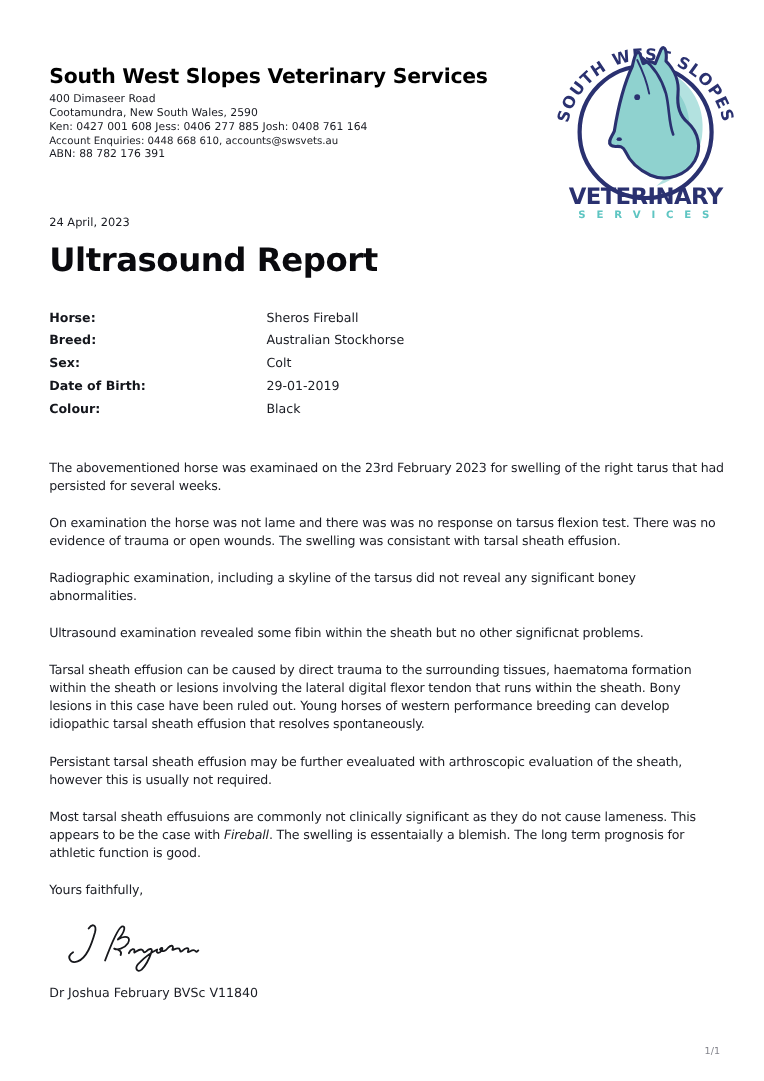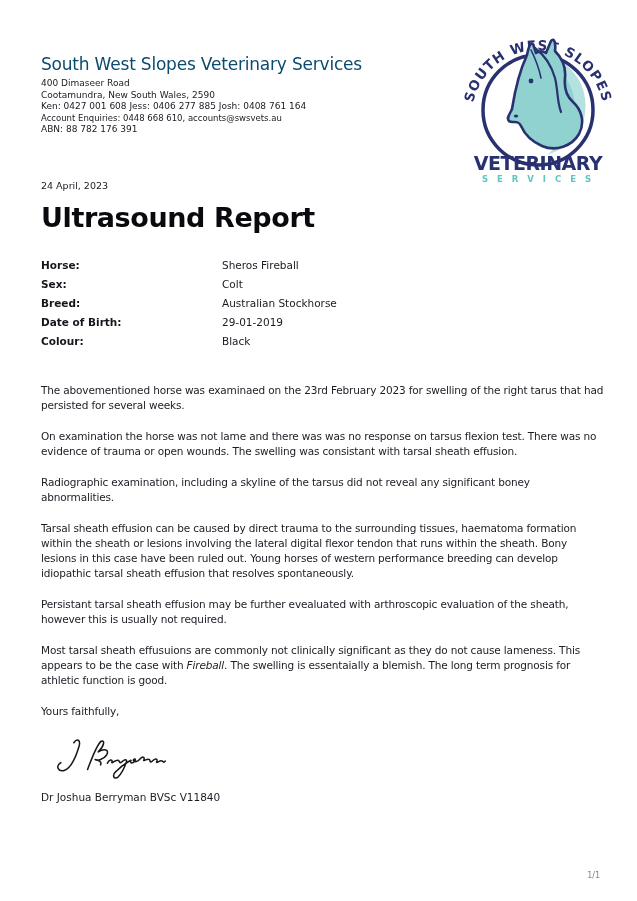--- a/index.html
+++ b/index.html
@@ -8,21 +8,21 @@
     width:637px;height:901px;
     background:#ffffff;
     font-family:"DejaVu Sans","Liberation Sans",sans-serif;
     color:#1c1e24;
     overflow:hidden;
   }
   .content{position:absolute;left:41px;top:0;width:563px;}
 
   
   .clinic-block{margin-top:54px;}
-  .clinic-name{font-size:17px;font-weight:normal;color:#0c4a6e;letter-spacing:-0.2px;line-height:21px;margin-bottom:3px;}
+  .clinic-name{font-size:17px;font-weight:bold;color:#000000;letter-spacing:-0.2px;line-height:21px;margin-bottom:3px;}
   .addr{font-size:9px;line-height:11.5px;color:#191b22;}
   .addr.small{font-size:8.5px;}
 
   
   .logo{position:absolute;right:24px;top:24px;width:150px;height:160px;}
 
   
   .report-date{margin-top:44px;font-size:9.5px;color:#191b22;}
   .report-title{margin-top:11px;font-size:27px;font-weight:bold;color:#0a0a0e;letter-spacing:-0.4px;line-height:31px;}
 
@@ -94,52 +94,53 @@
 
     <div class="report-date">24 April, 2023</div>
     <div class="report-title">Ultrasound Report</div>
 
     <div class="details">
       <div class="detail-row">
         <span class="detail-label">Horse:</span>
         <span class="detail-value">Sheros Fireball</span>
       </div>
       <div class="detail-row">
+        <span class="detail-label">Breed:</span>
+        <span class="detail-value">Australian Stockhorse</span>
+      </div>
+      <div class="detail-row">
         <span class="detail-label">Sex:</span>
         <span class="detail-value">Colt</span>
-      </div>
-      <div class="detail-row">
-        <span class="detail-label">Breed:</span>
-        <span class="detail-value">Australian Stockhorse</span>
       </div>
       <div class="detail-row">
         <span class="detail-label">Date of Birth:</span>
         <span class="detail-value">29-01-2019</span>
       </div>
       <div class="detail-row">
         <span class="detail-label">Colour:</span>
         <span class="detail-value">Black</span>
       </div>
     </div>
 
     <div class="body-text">
       <p>The abovementioned horse was examinaed on the 23rd February 2023 for swelling of the right tarus that had persisted for several weeks.</p>
       <p>On examination the horse was not lame and there was was no response on tarsus flexion test. There was no evidence of trauma or open wounds. The swelling was consistant with tarsal sheath effusion.</p>
       <p>Radiographic examination, including a skyline of the tarsus did not reveal any significant boney abnormalities.</p>
+      <p>Ultrasound examination revealed some fibin within the sheath but no other significnat problems.</p>
       <p>Tarsal sheath effusion can be caused by direct trauma to the surrounding tissues, haematoma formation within the sheath or lesions involving the lateral digital flexor tendon that runs within the sheath. Bony lesions in this case have been ruled out. Young horses of western performance breeding can develop idiopathic tarsal sheath effusion that resolves spontaneously.</p>
       <p>Persistant tarsal sheath effusion may be further evealuated with arthroscopic evaluation of the sheath, however this is usually not required.</p>
       <p><span>Most tarsal sheath effusuions are commonly not clinically significant as they do not cause lameness. This appears to be the case with </span><span class="it">Fireball</span><span>.  The swelling is essentaially a blemish. The long term prognosis for athletic function is good.</span></p>
       <p class="closing">Yours faithfully,</p>
     </div>
 
     <div class="signature">
       <svg viewBox="0 0 210 58" width="160" height="46" fill="none" stroke="#17181c" stroke-width="2" stroke-linecap="round" stroke-linejoin="round">
         <path d="M30,9 C34,3 39,5 37,13 C33,27 28,41 18,45 C10,48 5,40 13,35"></path>
         <path d="M48,44 C54,28 61,10 66,7 C71,5 70,13 62,21 C70,16 77,18 73,25 C69,31 61,33 58,31 C63,32 67,34 65,38"></path>
         <path d="M74,36 C76,31 81,30 80,34 C79,38 84,31 88,32 C91,33 89,37 93,34 C96,31 100,30 99,34 C97,40 93,49 88,54 C83,58 79,52 86,46 C92,40 99,35 105,32 C103,36 107,37 110,33 C112,30 109,29 108,32 C110,35 114,34 117,30 C120,27 123,27 122,31 C120,35 126,29 129,31 C131,33 129,36 133,33 C136,30 140,29 139,33 C137,38 143,31 146,33 C148,34 147,36 150,33"></path>
       </svg>
     </div>
 
-    <div class="signed-by">Dr Joshua Berryman BVSc V11840</div>
+    <div class="signed-by">Dr Joshua February BVSc V11840</div>
   </div>
 
   <div class="page-number">1/1</div>
 </div>
 
 </body></html>

